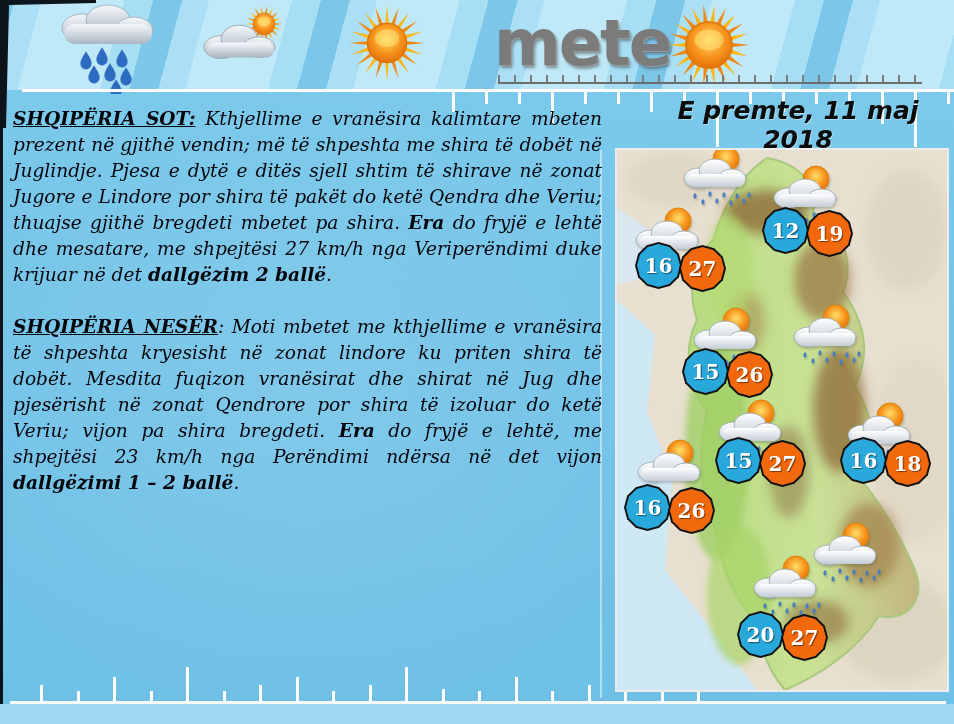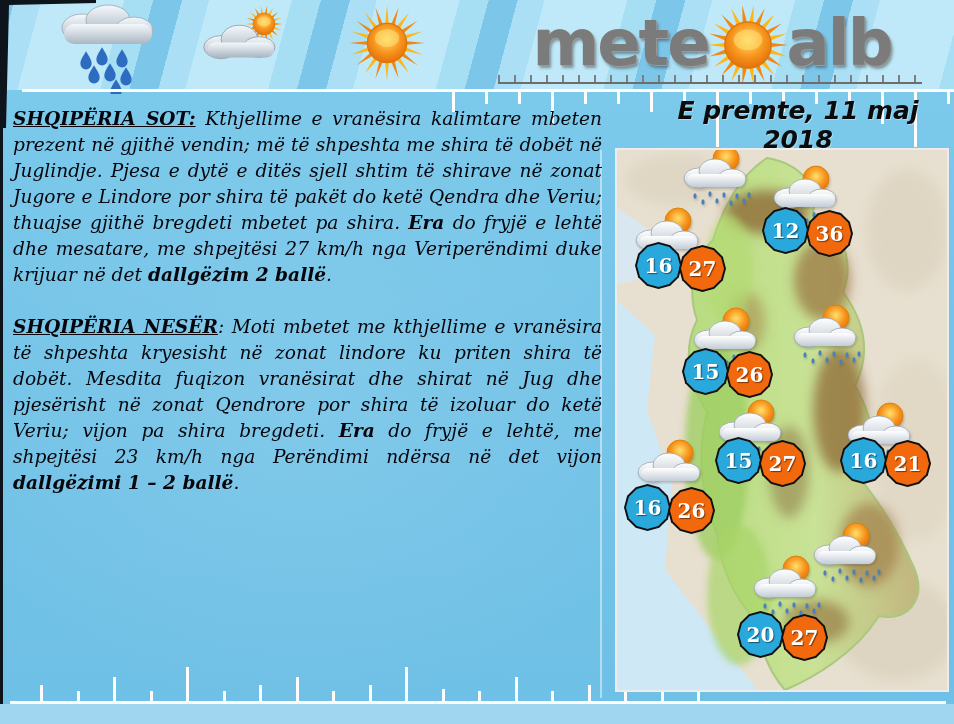--- a/index.html
+++ b/index.html
@@ -18,21 +18,21 @@
     background:
       repeating-linear-gradient(105deg,
         #7cc6e9 0 14px, #aadff5 14px 40px, #bfe9f8 40px 120px,
         #a6def4 120px 148px, #7cc6e9 148px 162px);
   }
   .banner-underline{position:absolute;left:22px;top:89px;width:932px;height:3px;background:#fdfdfd;z-index:4;}
   .banner-icon{position:absolute;z-index:2;}
   
   .logo{
     position:absolute;left:494px;top:2px;width:436px;height:82px;z-index:3;
-    display:flex;align-items:center;justify-content:center;
+    display:flex;align-items:center;justify-content:flex-start;
   }
   .logo-text{
     font-family:"DejaVu Sans",sans-serif;font-weight:bold;
     font-size:64px;line-height:78px;color:#7b7b7b;letter-spacing:-2px;
     text-shadow:1px 1px 0 #9a9a9a,2px 3px 3px rgba(40,40,40,.45);
   }
   .logo-sun{width:86px;height:86px;margin:0 -4px;position:relative;top:2px;}
   .logo-underline{
     position:absolute;left:498px;top:73px;width:424px;height:9px;z-index:3;
     border-bottom:2px solid #6d6d6d;
@@ -221,21 +221,20 @@
             <polygon points="-12.819053504828359,-21.46326786023852 -19.524505611088696,-42.75270378166235 -7.826160762970952,-23.743445573718528" fill="#ffb516"></polygon>
             <polygon points="-6.2528904338336115,-24.205399422907114 -6.688797398844406,-46.52160776840384 -0.819844632739037,-24.986553479385044" fill="#f2880f"></polygon>
             <polygon points="0.8198446327390277,-24.986553479385048 6.688797398844389,-46.52160776840384 6.252890433833603,-24.205399422907117" fill="#ffb516"></polygon>
             <polygon points="7.826160762970923,-23.74344557371854 19.524505611088646,-42.75270378166237 12.819053504828334,-21.46326786023853" fill="#f2880f"></polygon>
             <polygon points="14.198447892157121,-20.576784915377306 30.778454495428374,-35.52022999465016 18.346693098708563,-16.98230998250237" fill="#ffb516"></polygon>
             <polygon points="19.42046121454175,-15.743115518044057 39.53891604306552,-25.41011842041308 22.38799272971659,-11.125546347670168" fill="#f2880f"></polygon>
             <polygon points="23.069144267254217,-9.634032529351972 45.09616975988138,-13.241430171547199 24.615550336282467,-4.36745711392157" fill="#ffb516"></polygon>
     <circle r="27" fill="url(#gSunCore)" stroke="#d97708" stroke-width="1.5"></circle>
     <ellipse cx="0" cy="-6" rx="16.74" ry="12.15" fill="rgba(255,225,120,.55)"></ellipse>
           </svg></span>
-      <span class="logo-text">alb</span>
     </div>
     <div class="logo-underline"></div>
   </div>
   <div class="banner-underline"></div>
   <div id="top-ticks">
       <div class="tick" style="left: 452px; height: 20px; top: 92px;"></div>
       <div class="tick" style="left: 485px; height: 12px; top: 92px;"></div>
       <div class="tick" style="left: 518px; height: 12px; top: 92px;"></div>
       <div class="tick" style="left: 551px; height: 32px; top: 92px;"></div>
       <div class="tick" style="left: 584px; height: 12px; top: 92px;"></div>
@@ -455,21 +454,21 @@
             <ellipse cx="65" cy="57" rx="1.6" ry="2.8" fill="#4a7fc0"></ellipse>
             <ellipse cx="70" cy="51" rx="1.6" ry="2.8" fill="#4a7fc0"></ellipse>
           </svg></div>
       </div>
     <div id="map-stations">
         <div class="station" style="left: 145px; top: 57px;">
           <div class="badge min">
             <div class="badge-in" style="background: radial-gradient(circle at 38% 32%, rgb(41, 168, 220), rgb(41, 168, 220));">12</div>
           </div>
           <div class="badge max">
-            <div class="badge-in" style="background: radial-gradient(circle at 38% 32%, rgb(242, 104, 12), rgb(242, 104, 12));">36</div>
+            <div class="badge-in" style="background: radial-gradient(circle at 38% 32%, rgb(242, 104, 12), rgb(242, 104, 12));">19</div>
           </div>
         </div>
         <div class="station" style="left: 18px; top: 92px;">
           <div class="badge min">
             <div class="badge-in" style="background: radial-gradient(circle at 38% 32%, rgb(41, 168, 220), rgb(41, 168, 220));">16</div>
           </div>
           <div class="badge max">
             <div class="badge-in" style="background: radial-gradient(circle at 38% 32%, rgb(242, 104, 12), rgb(242, 104, 12));">27</div>
           </div>
         </div>
@@ -487,21 +486,21 @@
           </div>
           <div class="badge max">
             <div class="badge-in" style="background: radial-gradient(circle at 38% 32%, rgb(242, 104, 12), rgb(242, 104, 12));">27</div>
           </div>
         </div>
         <div class="station" style="left: 223px; top: 287px;">
           <div class="badge min">
             <div class="badge-in" style="background: radial-gradient(circle at 38% 32%, rgb(41, 168, 220), rgb(41, 168, 220));">16</div>
           </div>
           <div class="badge max">
-            <div class="badge-in" style="background: radial-gradient(circle at 38% 32%, rgb(242, 104, 12), rgb(242, 104, 12));">21</div>
+            <div class="badge-in" style="background: radial-gradient(circle at 38% 32%, rgb(242, 104, 12), rgb(242, 104, 12));">18</div>
           </div>
         </div>
         <div class="station" style="left: 7px; top: 334px;">
           <div class="badge min">
             <div class="badge-in" style="background: radial-gradient(circle at 38% 32%, rgb(41, 168, 220), rgb(41, 168, 220));">16</div>
           </div>
           <div class="badge max">
             <div class="badge-in" style="background: radial-gradient(circle at 38% 32%, rgb(242, 104, 12), rgb(242, 104, 12));">26</div>
           </div>
         </div>

